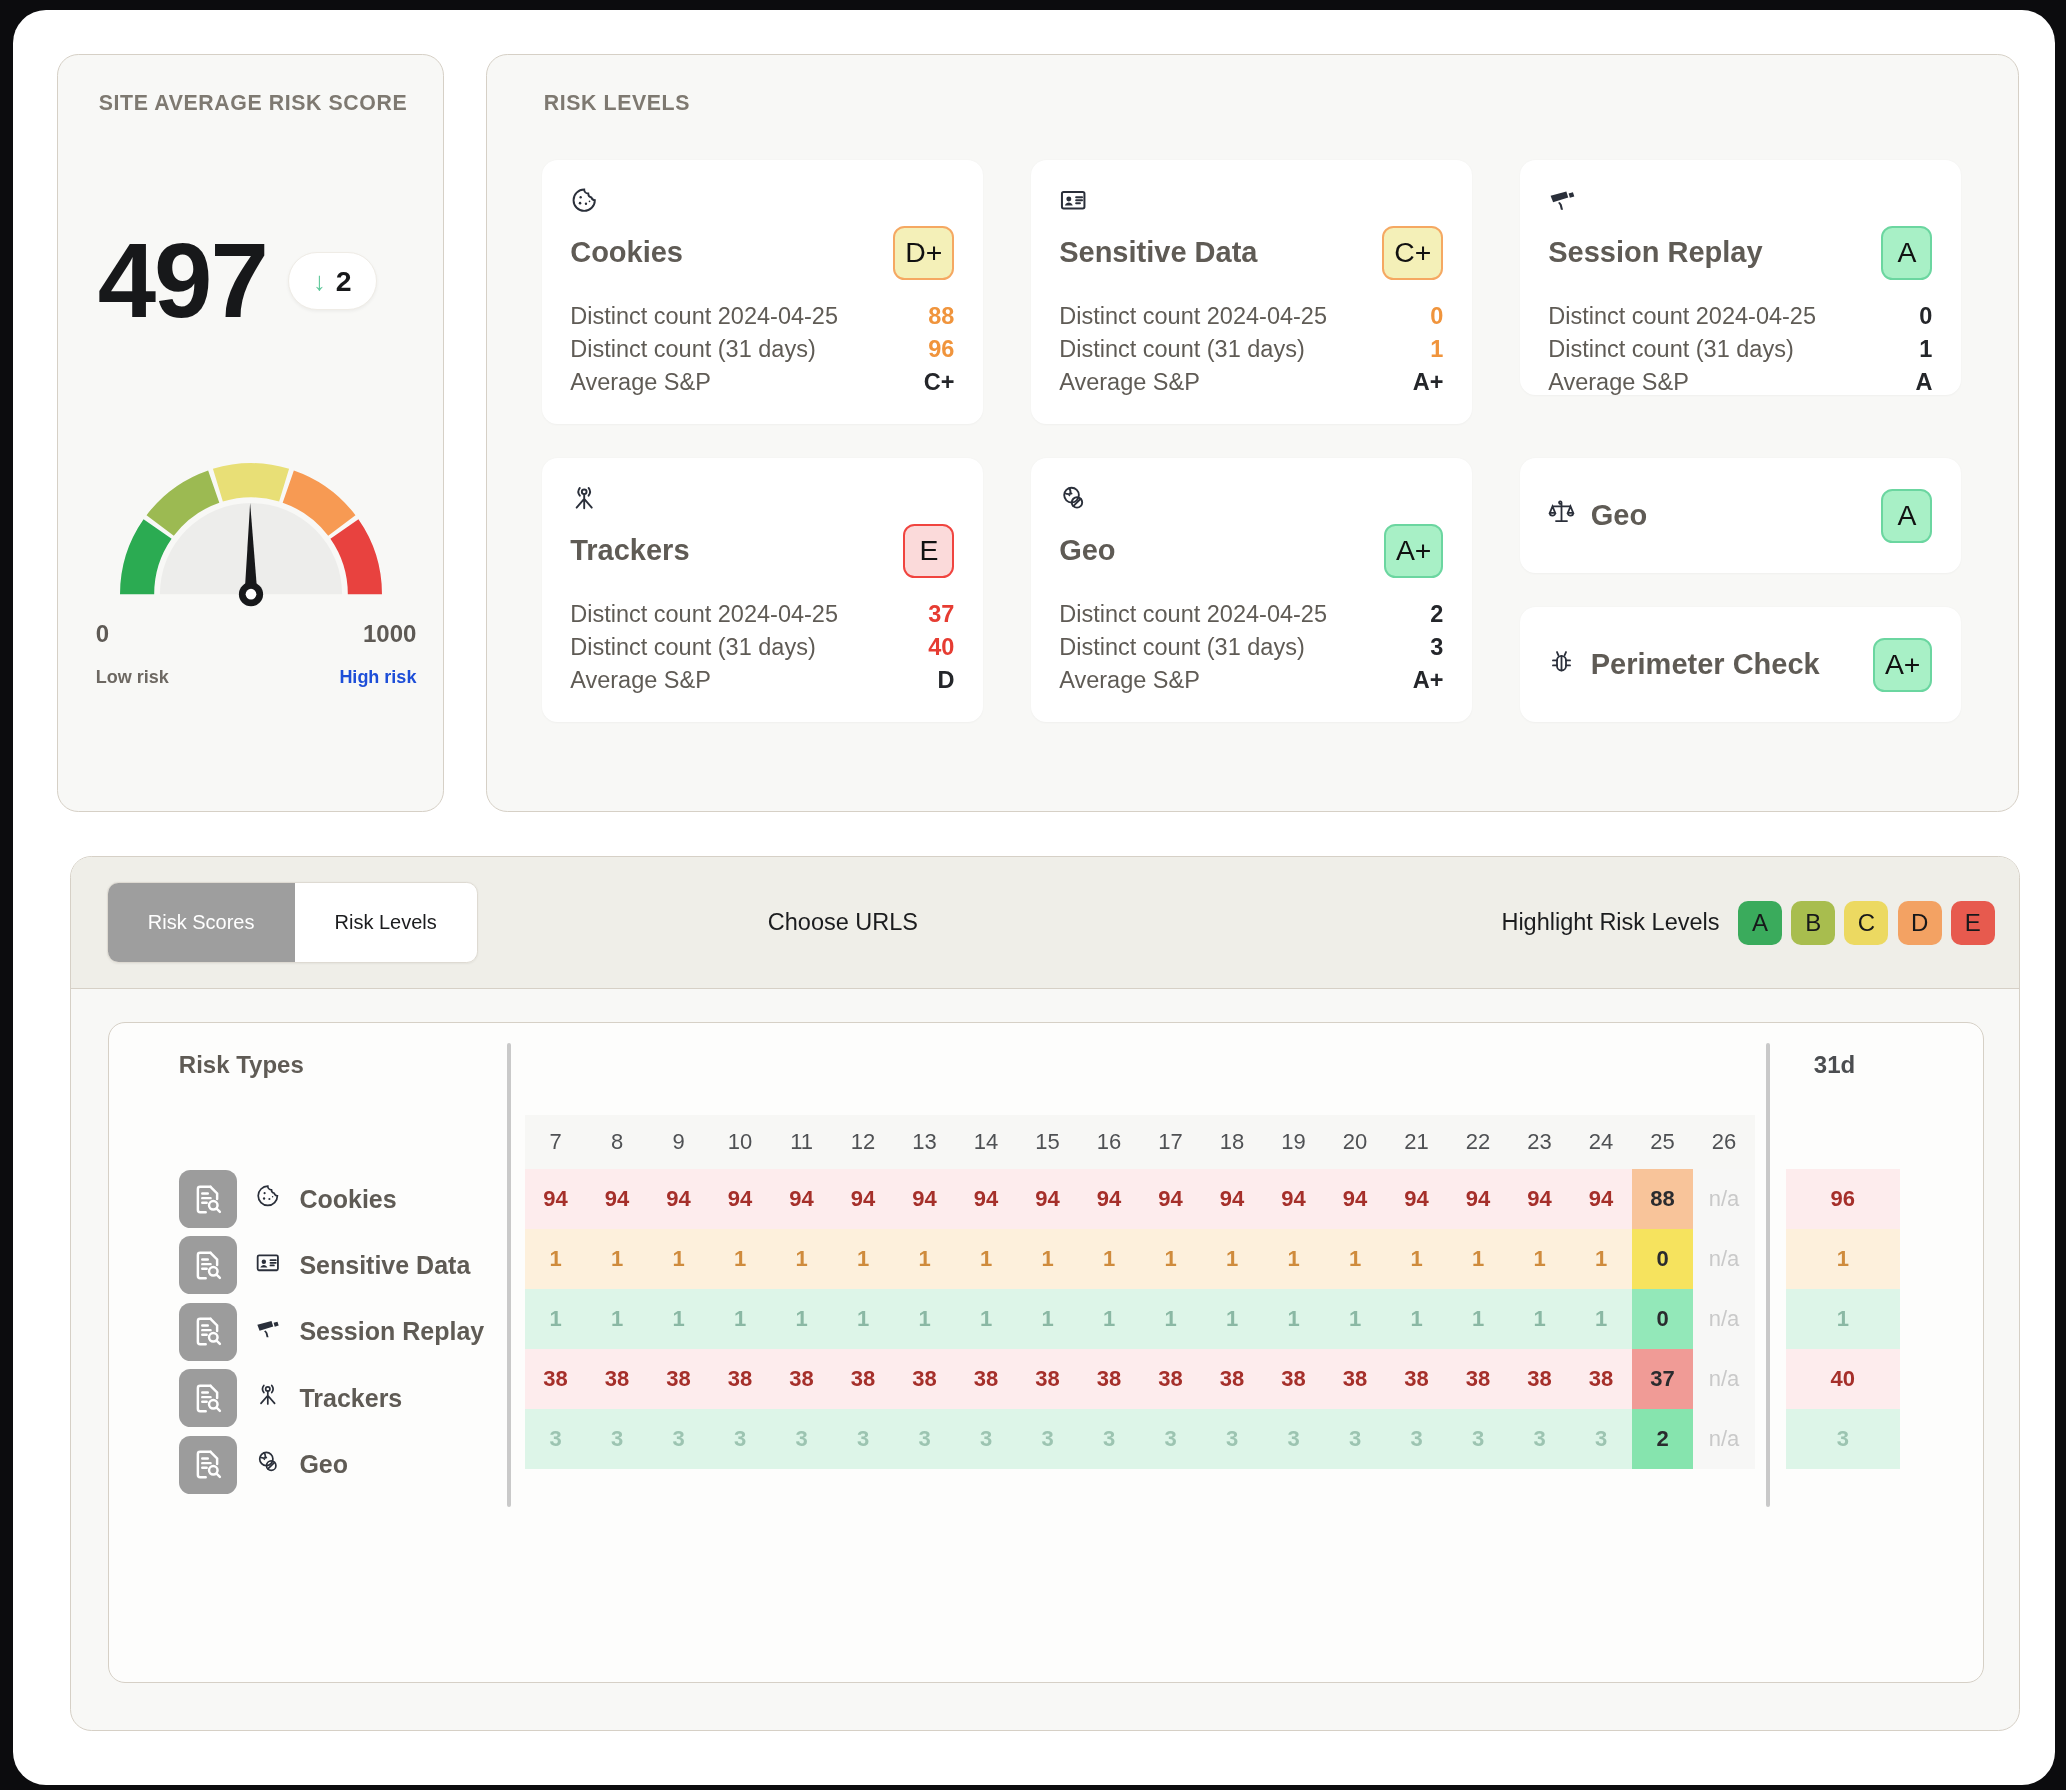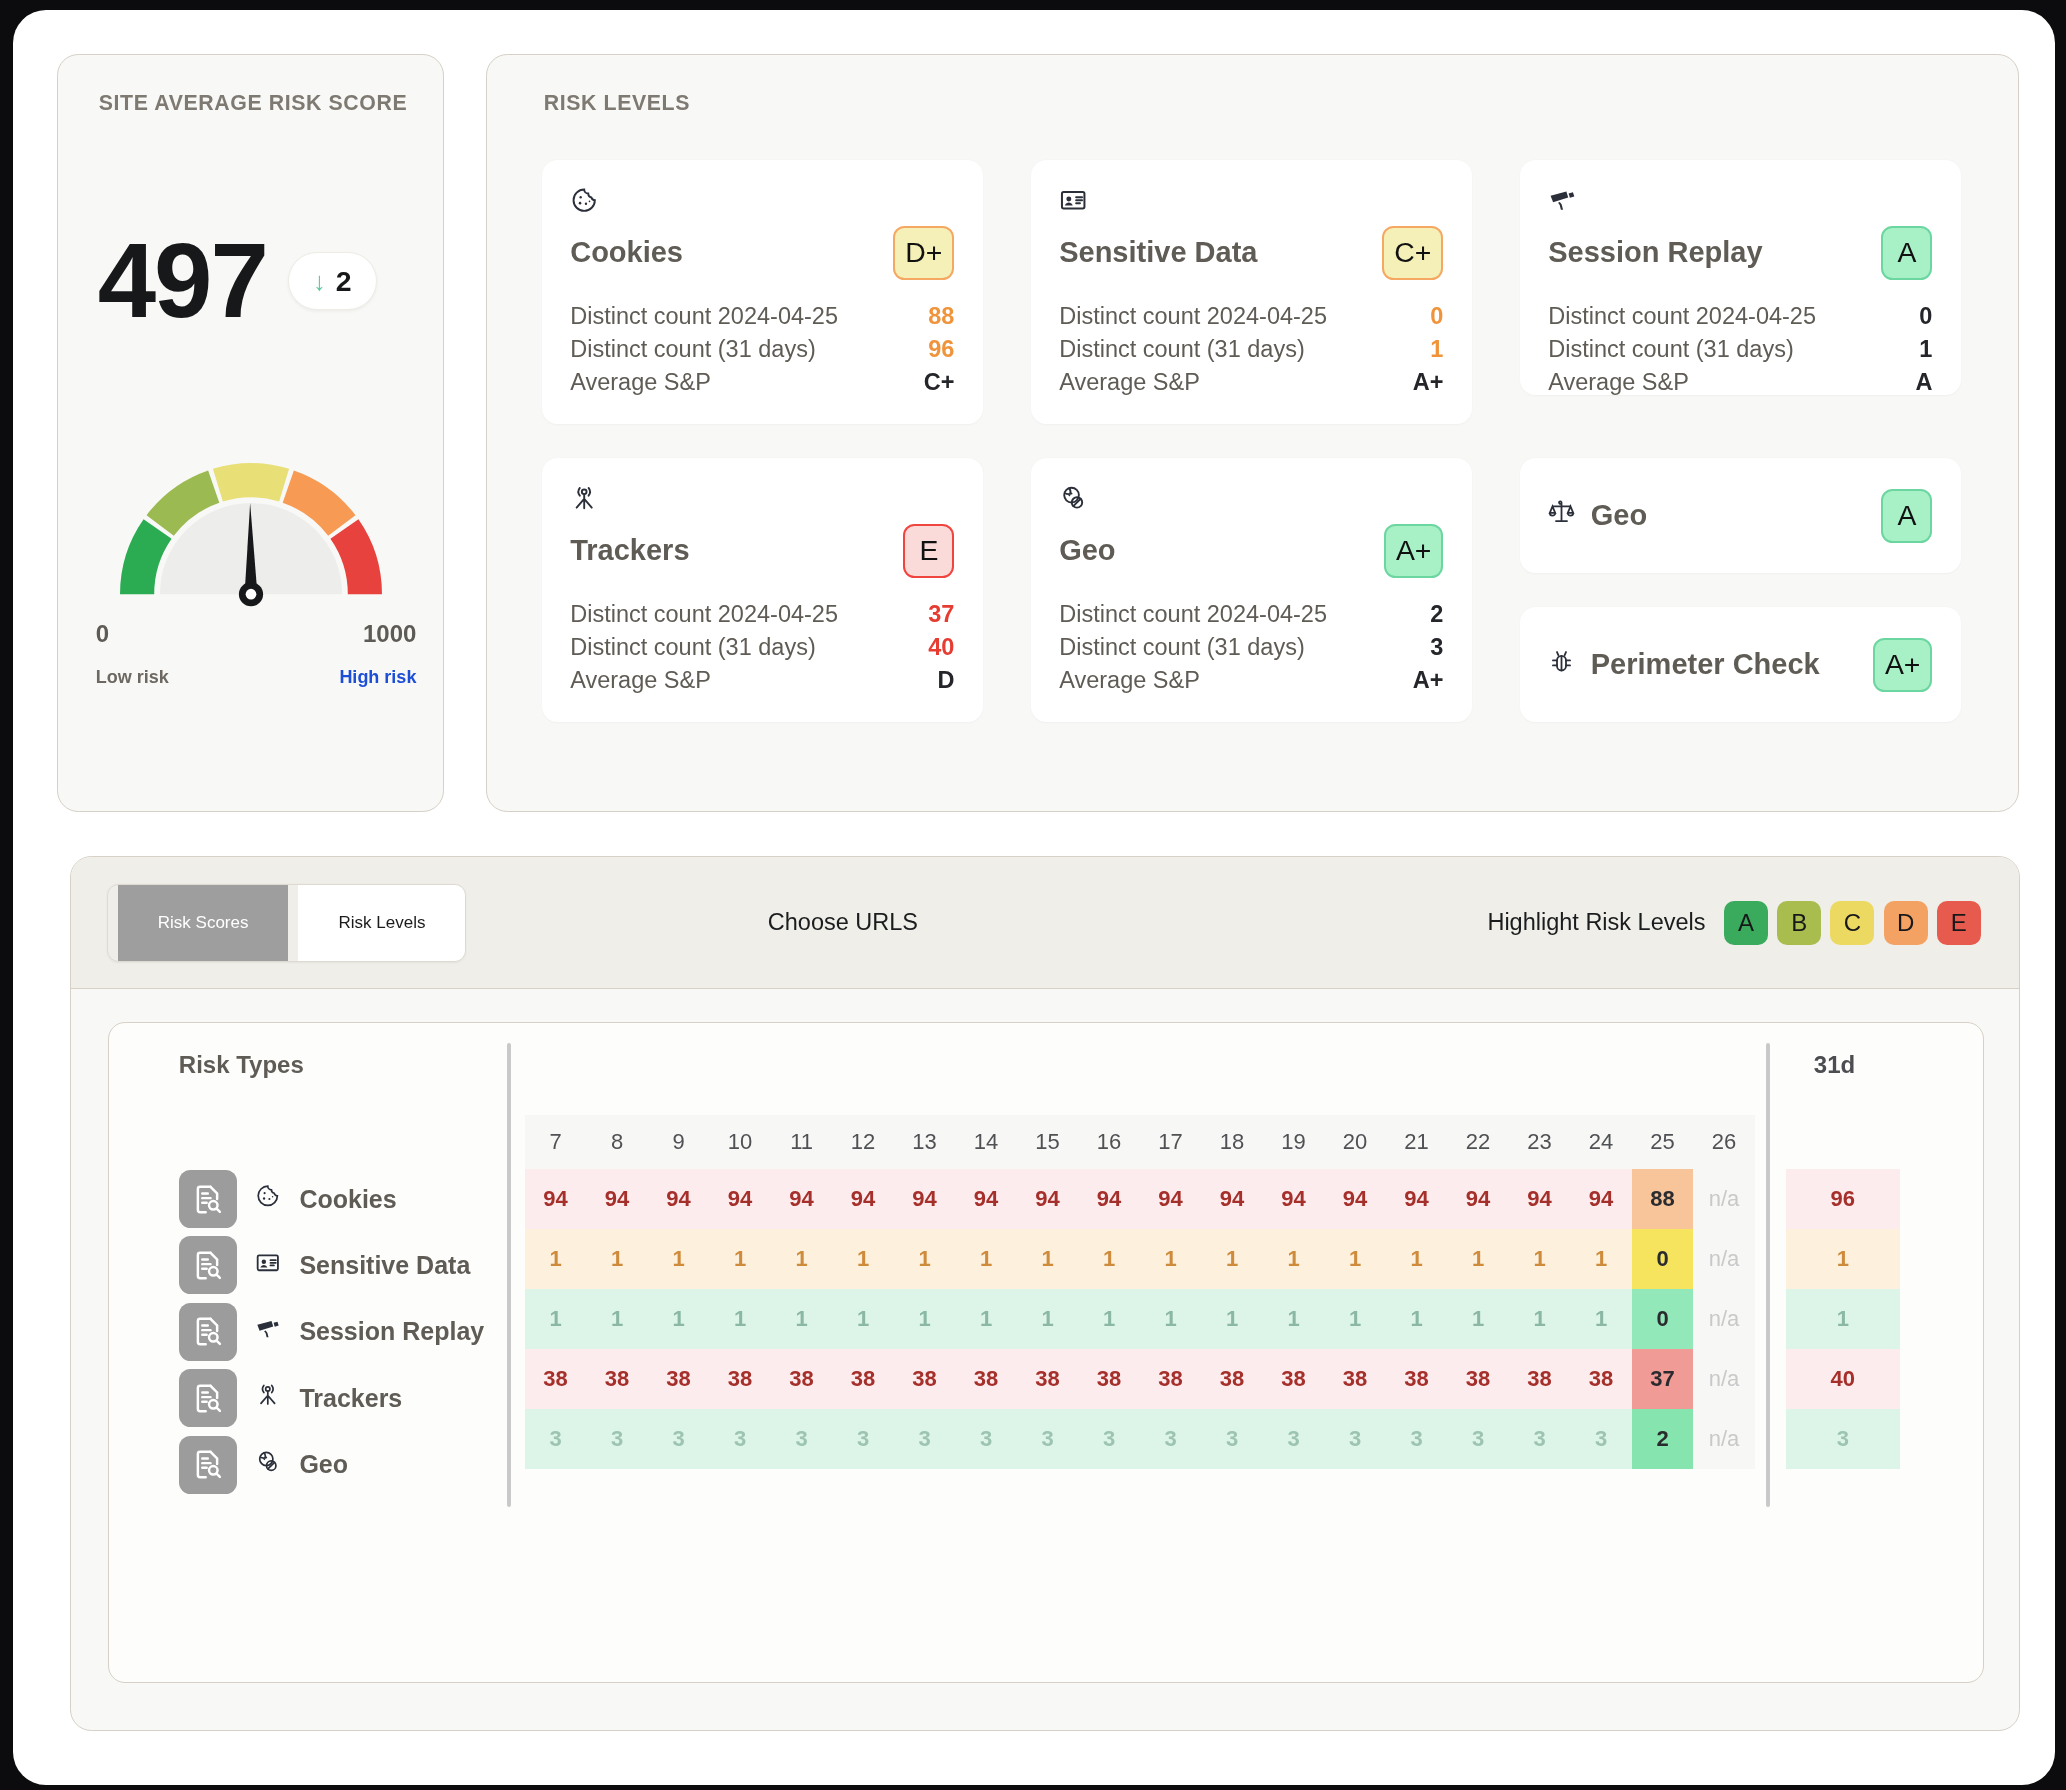--- a/index.html
+++ b/index.html
@@ -103,37 +103,37 @@
     background: #efeee8; border-radius: 20px 20px 0 0;
     border-bottom: 1.4px solid #d6d0c6;
     display: flex; align-items: center;
   }
   .seg {
     position: absolute; left: 36px; display: flex;
     border: 1.4px solid #dedad2; border-radius: 11.4px; overflow: hidden;
     box-shadow: 0 0.7px 2.1px rgba(0,0,0,.05);
   }
   .seg-btn {
-    font-size: 17px; padding: 28px 40px; background: #fff; color: #1b1c1e;
-    cursor: pointer; white-space: nowrap; margin-left: 10px;
+    font-size: 20px; padding: 28px 40px; background: #fff; color: #1b1c1e;
+    cursor: pointer; white-space: nowrap;
   }
   .seg-btn.active { background: #9e9e9e; color: #fff; }
 
   .choose-wrap { position: absolute; left: 697px; display: flex; align-items: center; gap: 24px; }
   .choose-lbl { font-size: 23.5px; color: #1b1c1e; }
   .select-box {
     width: 320px; height: 55px; background: #fff;
     border: 1.4px solid #cdc7bc; border-radius: 10px;
     display: flex; align-items: center; justify-content: space-between;
     padding: 0 21.3px; box-shadow: 0 0.7px 1.4px rgba(0,0,0,.04);
   }
   .select-val { font-size: 23.5px; color: #16171a; }
   .chev { font-size: 20px; color: #111; font-weight: bold; }
 
-  .highlight-wrap { position: absolute; right: 38px; display: flex; align-items: center; gap: 18.5px; margin-left: 6px; }
+  .highlight-wrap { position: absolute; right: 24px; display: flex; align-items: center; gap: 18.5px; margin-left: 6px; }
   .hl-lbl { font-size: 23.5px; color: #1b1c1e; }
   .hl-chips { display: flex; gap: 9.2px; }
   .hl-chip {
     width: 44px; height: 44px; border-radius: 10px;
     display: flex; align-items: center; justify-content: center;
     font-size: 24px; color: #17181a;
   }
 
   .table-card {
     position: absolute; left: 37px; top: 165px; width: 1876px; height: 661px;

